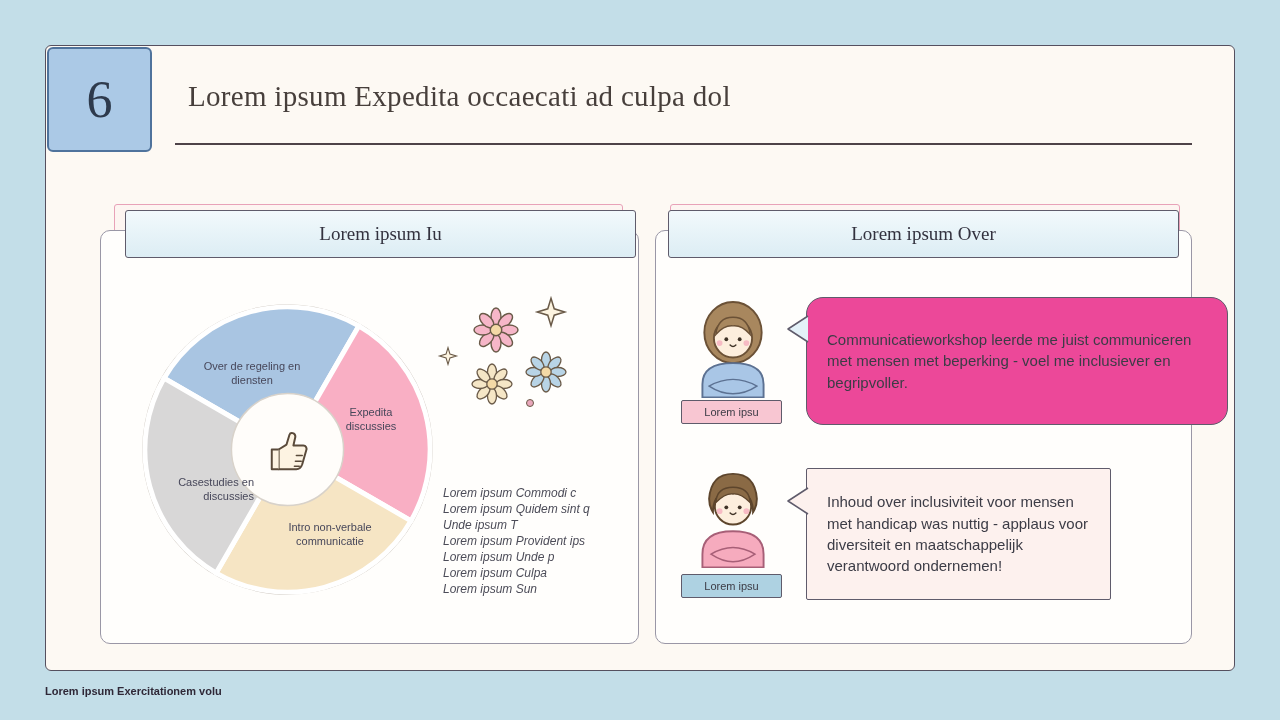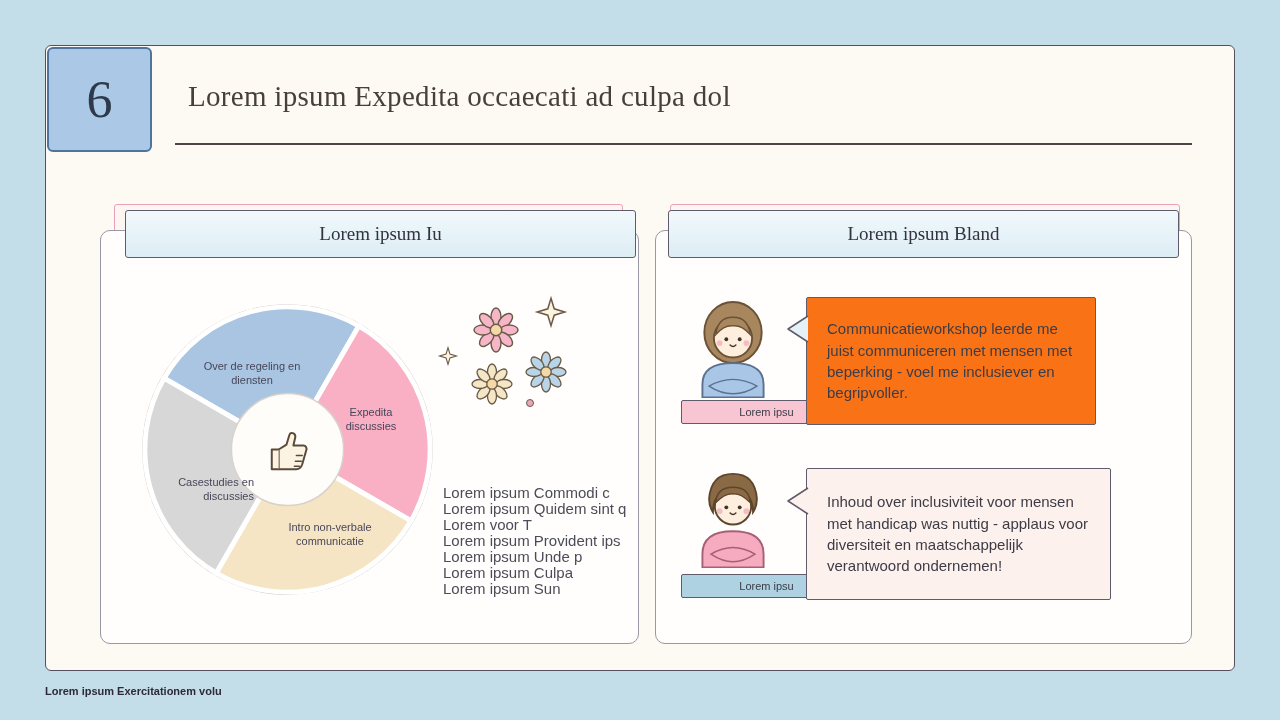--- a/index.html
+++ b/index.html
@@ -13,24 +13,24 @@
   .slide-title{left:188px;top:80px;width:1000px;font-family:"Liberation Serif",serif;font-size:29px;color:#473f3b;letter-spacing:.3px;}
   .underline{left:175px;top:143px;width:1017px;height:2px;background:#4e4348;}
 
   .panel-body{background:#fffefc;border:1.2px solid #9a97a6;border-radius:10px;}
   .panel-back{background:#fdf5f1;border:1.5px solid #e8a2b8;border-radius:3px;}
   .panel-head{background:linear-gradient(180deg,#f2f9fc,#dcedf4);border:1.2px solid #5f5b6b;border-radius:3px;
               display:flex;align-items:center;justify-content:center;
               font-family:"Liberation Serif",serif;font-size:19px;color:#33323f;}
 
   .seg-label{position:absolute;font-size:11px;line-height:1.25;color:#47475a;text-align:center;}
-  .note-line{font-size:15px;color:#4c4c58;line-height:16px;white-space:nowrap;}
+  .note-line{font-size:12px;color:#4c4c58;line-height:16px;white-space:nowrap;font-style:italic;}
 
   .badge{width:99px;height:22px;border:1.2px solid #5f5b6b;border-radius:2px;
-         display:flex;align-items:center;justify-content:center;font-size:11px;color:#3c3c46;padding-left:35px;}
+         display:flex;align-items:center;justify-content:center;font-size:11px;color:#3c3c46;}
   .bubble{border:1.2px solid #5f5b6b;border-radius:2px;display:flex;align-items:center;padding:14px 20px;box-sizing:border-box;}
   .bubble p{margin:0;font-size:15px;line-height:1.42;color:#3c3c46;}
 
   .footer{left:45px;top:685px;font-size:11px;font-weight:bold;color:#2f2837;}
 </style>
 </head>
 <body>
 
 <div class="stage">
 
@@ -90,51 +90,51 @@
       <use href="#daisy" transform="translate(116 82)" style="color:#b8d4e6"></use>
       <use href="#spark" transform="translate(121 22) scale(1.15)" fill="#fdf4e0" stroke="#6a5a48" stroke-width="1.3"></use>
       <use href="#spark" transform="translate(18 66) scale(0.7)" fill="#fdf4e0" stroke="#6a5a48" stroke-width="1.6"></use>
       <circle cx="100" cy="113" r="3.5" fill="#e9a7bb" stroke="#6a5a48" stroke-width="1"></circle>
     </svg>
   </div>
 
   <div class="abs" style="left:443px;top:485px;">
     <div class="note-line">Lorem ipsum Commodi c</div>
     <div class="note-line">Lorem ipsum Quidem sint q</div>
-    <div class="note-line">Lorem voor T</div>
+    <div class="note-line">Unde ipsum T</div>
     <div class="note-line">Lorem ipsum Provident ips</div>
     <div class="note-line">Lorem ipsum Unde p</div>
     <div class="note-line">Lorem ipsum Culpa</div>
     <div class="note-line">Lorem ipsum Sun</div>
   </div>
 
   <div class="abs panel-back" style="left:670px;top:204px;width:508px;height:47px;"></div>
   <div class="abs panel-body" style="left:655px;top:230px;width:535px;height:412px;"></div>
   <div class="abs panel-head" style="left:668px;top:210px;width:509px;height:46px;">
-    <span>Lorem ipsum Bland</span>
+    <span>Lorem ipsum Over</span>
   </div>
 
   <div class="abs" style="left:690px;top:292px;width:86px;height:106px;">
     <svg width="86" height="106" viewBox="0 0 90 110">
       <ellipse cx="45" cy="42" rx="30" ry="32" fill="#a8875e" stroke="#6b5136" stroke-width="2"></ellipse>
       <path d="M13 110 L13 96 Q13 74 45 74 Q77 74 77 96 L77 110 Z" fill="#a9c6e6" stroke="#5c7192" stroke-width="2"></path>
       <path d="M20 98 Q45 84 70 98 Q58 106 45 106 Q32 106 20 98 Z" fill="#a9c6e6" stroke="#5c7192" stroke-width="1.5"></path>
       <circle cx="45" cy="48" r="20" fill="#fdeedd" stroke="#6b5136" stroke-width="2"></circle>
       <path d="M27 44 Q29 26 45 26 Q61 26 63 44 Q54 34 45 35 Q36 34 27 44 Z" fill="#a8875e" stroke="#6b5136" stroke-width="1.5"></path>
       <circle cx="38" cy="49" r="2" fill="#3f3226"></circle>
       <circle cx="52" cy="49" r="2" fill="#3f3226"></circle>
       <path d="M42 55 Q45 58 48 55" fill="none" stroke="#3f3226" stroke-width="1.5" stroke-linecap="round"></path>
       <circle cx="31" cy="53" r="3" fill="#f5aebe" opacity="0.8"></circle>
       <circle cx="59" cy="53" r="3" fill="#f5aebe" opacity="0.8"></circle>
     </svg>
   </div>
   <div class="abs badge" style="left: 681px; top: 400px; background: rgb(248, 198, 210);">
     <span>Lorem ipsu</span>
   </div>
-  <div class="abs bubble" style="left: 806px; top: 297px; width: 290px; height: 128px; background: #f97316;">
+  <div class="abs bubble" style="left: 806px; top: 297px; width: 422px; height: 128px; background: #ec4899; border-radius: 17px;">
     <p>Communicatieworkshop leerde me juist communiceren met mensen met beperking - voel me inclusiever en begripvoller.</p>
   </div>
   <svg class="abs" style="left:785px;top:315px;" width="24" height="28" viewBox="0 0 24 28">
     <path d="M23 1 L3 14 L23 27" stroke="#5f5b6b" stroke-width="1.5" stroke-linejoin="round" fill="#e4f1f8"></path>
   </svg>
 
   <div class="abs" style="left:690px;top:462px;width:86px;height:106px;">
     <svg width="86" height="106" viewBox="0 0 90 110">
       <path d="M45 12 Q22 12 20 38 Q20 46 24 52 Q24 30 45 30 Q66 30 66 52 Q70 46 70 38 Q68 12 45 12 Z" fill="#8a6a45" stroke="#5d452c" stroke-width="2"></path>
       <path d="M13 110 L13 96 Q13 72 45 72 Q77 72 77 96 L77 110 Z" fill="#f6abbe" stroke="#a75f77" stroke-width="2"></path>

